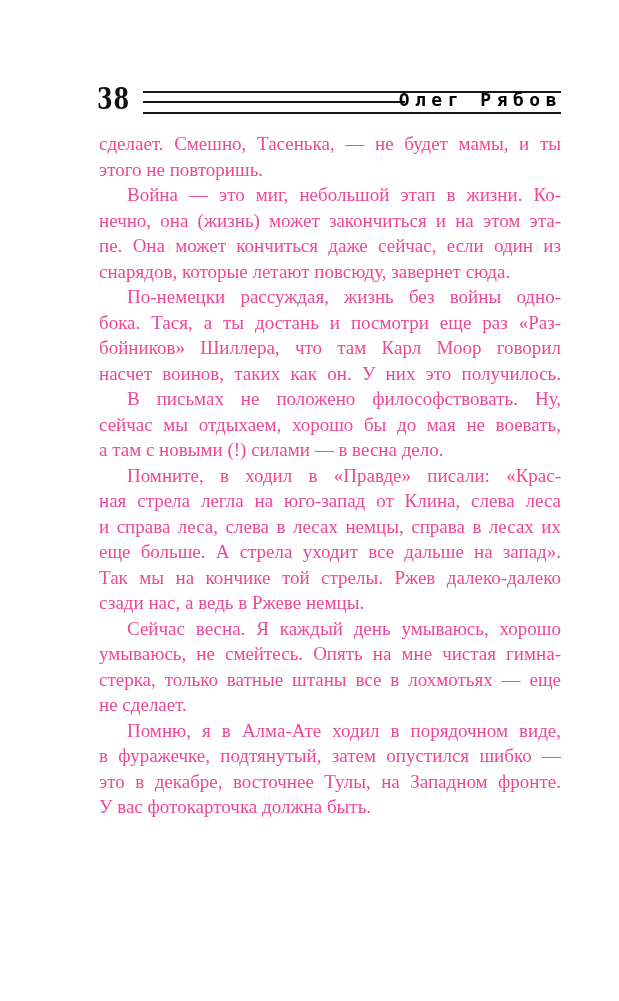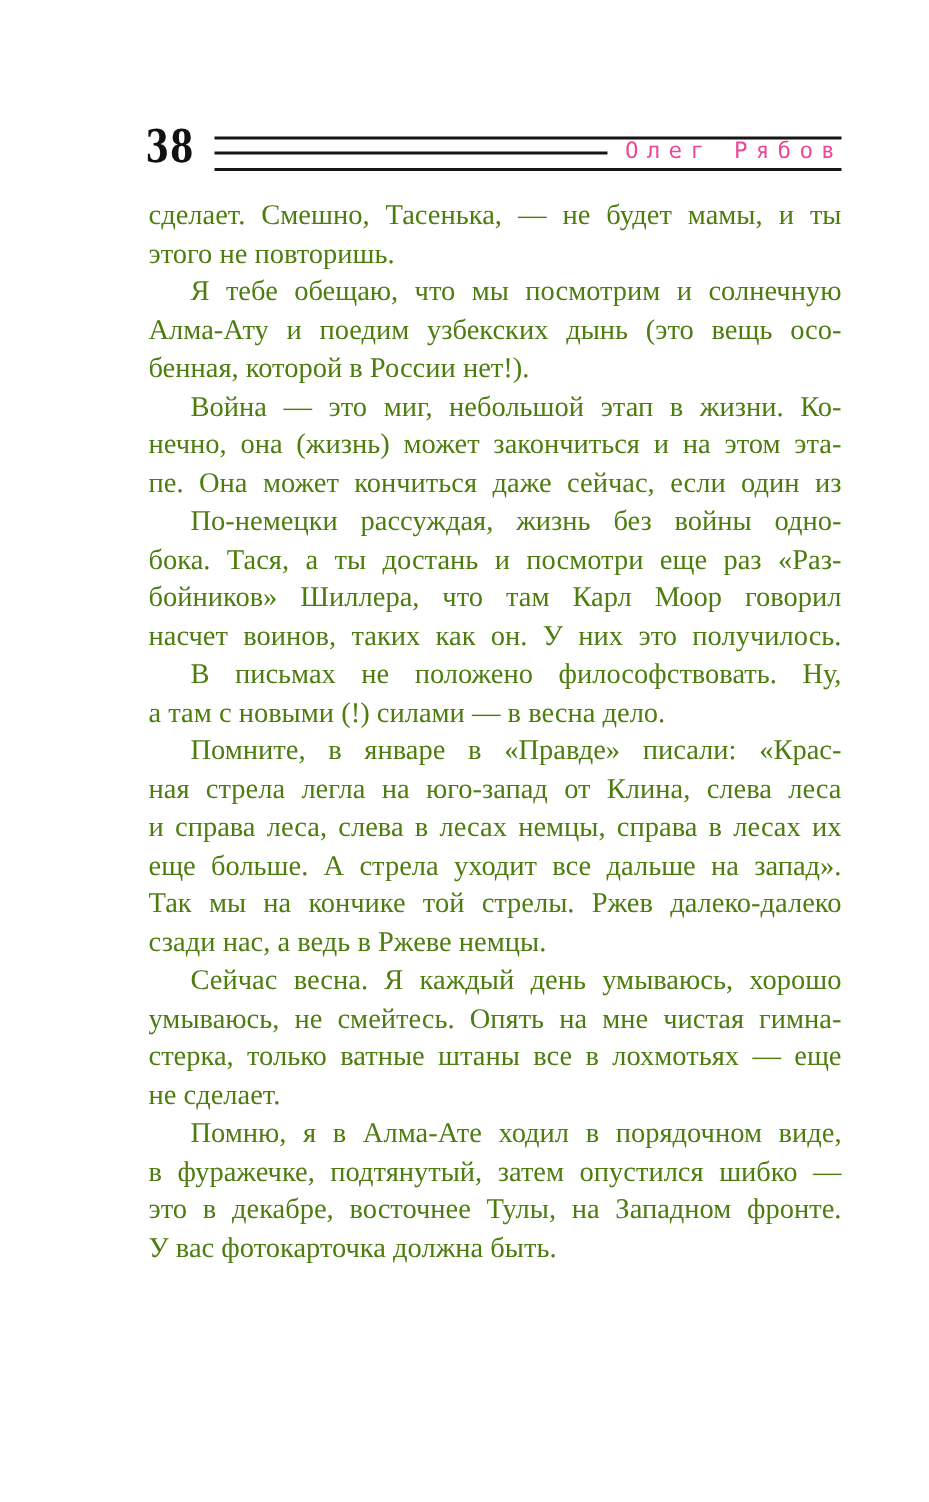--- a/index.html
+++ b/index.html
@@ -40,38 +40,38 @@
     background: #161616;
   }
   .rule-top    { left: 143px; top: 81px;  width: 418px; }
   .rule-middle { left: 143px; top: 91px;  width: 262px; }
   .rule-bottom { left: 143px; top: 102px; width: 418px; }
   .header-author {
     position: absolute;
     top: 83px;
     right: 57px;
     font-family: "DejaVu Sans Mono", "Liberation Mono", monospace;
-    font-weight: normal;
-    font-size: 15px;
+    font-weight: bold;
+    font-size: 18px;
     line-height: 14px;
     letter-spacing: 5.5px;
-    color: #ec4899;
+    color: #000000;
     white-space: nowrap;
   }
 
   
   .body-text {
     position: absolute;
     left: 99px;
     top: 121px;
     width: 462px;
     font-family: "Liberation Serif", serif;
     font-size: 19px;
     line-height: 25.5px;
-    color: #4d7c0f;
+    color: #ec4899;
   }
   .paragraph { margin: 0; }
   .line {
     text-align: justify;
     text-align-last: justify;
     white-space: normal;
   }
   .line.last {
     text-align-last: left;
   }
@@ -91,41 +91,38 @@
   <div class="rule rule-bottom"></div>
 
   <div class="header-author">Олег Рябов</div>
 
   <div class="body-text">
       <div class="paragraph">
         <div class="line">сделает. Смешно, Тасенька, — не будет мамы, и ты</div>
         <div class="line last">этого не повторишь.</div>
       </div>
       <div class="paragraph">
-        <div class="line indent">Я тебе обещаю, что мы посмотрим и солнечную</div>
-        <div class="line">Алма-Ату и поедим узбекских дынь (это вещь осо-</div>
-        <div class="line last">бенная, которой в России нет!).</div>
-      </div>
-      <div class="paragraph">
         <div class="line indent">Война — это миг, небольшой этап в жизни. Ко-</div>
         <div class="line">нечно, она (жизнь) может закончиться и на этом эта-</div>
         <div class="line">пе. Она может кончиться даже сейчас, если один из</div>
+        <div class="line last">снарядов, которые летают повсюду, завернет сюда.</div>
       </div>
       <div class="paragraph">
         <div class="line indent">По-немецки рассуждая, жизнь без войны одно-</div>
         <div class="line">бока. Тася, а ты достань и посмотри еще раз «Раз-</div>
         <div class="line">бойников» Шиллера, что там Карл Моор говорил</div>
         <div class="line">насчет воинов, таких как он. У них это получилось.</div>
       </div>
       <div class="paragraph">
         <div class="line indent">В письмах не положено философствовать. Ну,</div>
+        <div class="line">сейчас мы отдыхаем, хорошо бы до мая не воевать,</div>
         <div class="line last">а там с новыми (!) силами — в весна дело.</div>
       </div>
       <div class="paragraph">
-        <div class="line indent">Помните, в январе в «Правде» писали: «Крас-</div>
+        <div class="line indent">Помните, в ходил в «Правде» писали: «Крас-</div>
         <div class="line">ная стрела легла на юго-запад от Клина, слева леса</div>
         <div class="line">и справа леса, слева в лесах немцы, справа в лесах их</div>
         <div class="line">еще больше. А стрела уходит все дальше на запад».</div>
         <div class="line">Так мы на кончике той стрелы. Ржев далеко-далеко</div>
         <div class="line last">сзади нас, а ведь в Ржеве немцы.</div>
       </div>
       <div class="paragraph">
         <div class="line indent">Сейчас весна. Я каждый день умываюсь, хорошо</div>
         <div class="line">умываюсь, не смейтесь. Опять на мне чистая гимна-</div>
         <div class="line">стерка, только ватные штаны все в лохмотьях — еще</div>

